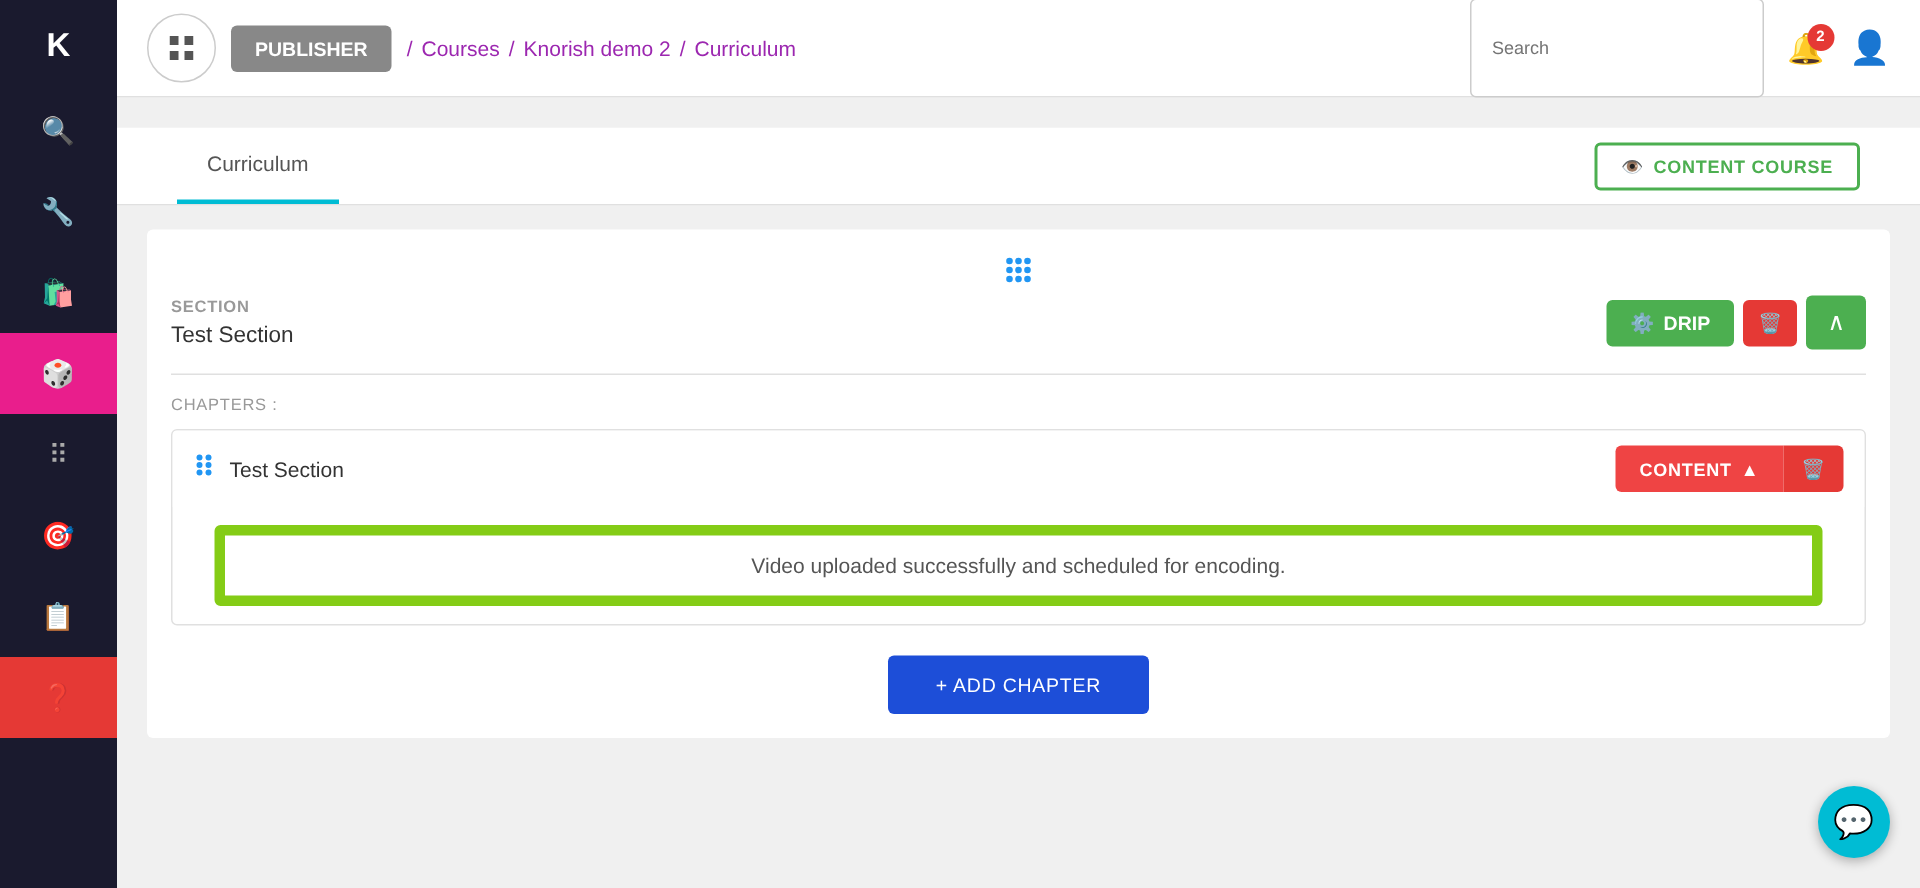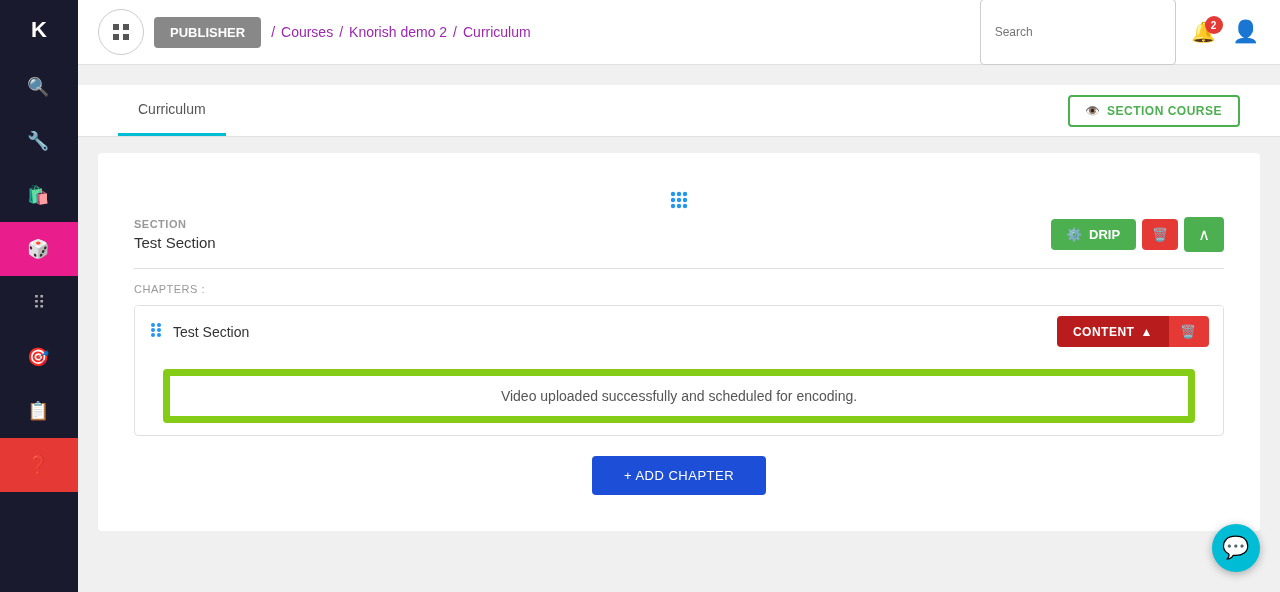--- a/index.html
+++ b/index.html
@@ -180,21 +180,21 @@
       font-weight: 600;
       cursor: pointer;
       letter-spacing: 0.5px;
     }
 
     
     .section-card {
       background: white;
       border-radius: 4px;
       margin-top: 16px;
-      padding: 36px;
+      padding: 16px;
     }
     .section-top {
       display: flex;
       justify-content: space-between;
       align-items: center;
       margin-bottom: 16px;
     }
     .grid-icon-center {
       display: flex;
       justify-content: center;
@@ -284,21 +284,21 @@
     .chapter-title {
       font-size: 14px;
       color: #333;
       font-weight: 500;
     }
     .chapter-right {
       display: flex;
       gap: 0;
     }
     .content-btn {
-      background: #b91c1c;
+      background: #ef4444;
       color: white;
       border: none;
       padding: 8px 16px;
       font-size: 12px;
       font-weight: 700;
       cursor: pointer;
       display: flex;
       align-items: center;
       gap: 6px;
       letter-spacing: 0.5px;
@@ -446,21 +446,21 @@
   </div>
 
   <div class="content-area">
 
     <div class="tabs-section" style="background:white; margin-left:-20px; margin-right:-20px; padding-left:40px; padding-right:40px;">
       <div class="tabs">
         <div class="tab active">Curriculum</div>
       </div>
       <button class="preview-btn">
         <span>👁️</span>
-        <span>SECTION COURSE</span>
+        <span>CONTENT COURSE</span>
       </button>
     </div>
 
     <div class="section-card">
 
       <div class="grid-icon-center">
         <svg width="22" height="22" viewBox="0 0 22 22">
           <circle cx="5" cy="5" r="2.2" fill="#2196f3"></circle>
           <circle cx="11" cy="5" r="2.2" fill="#2196f3"></circle>
           <circle cx="17" cy="5" r="2.2" fill="#2196f3"></circle>

